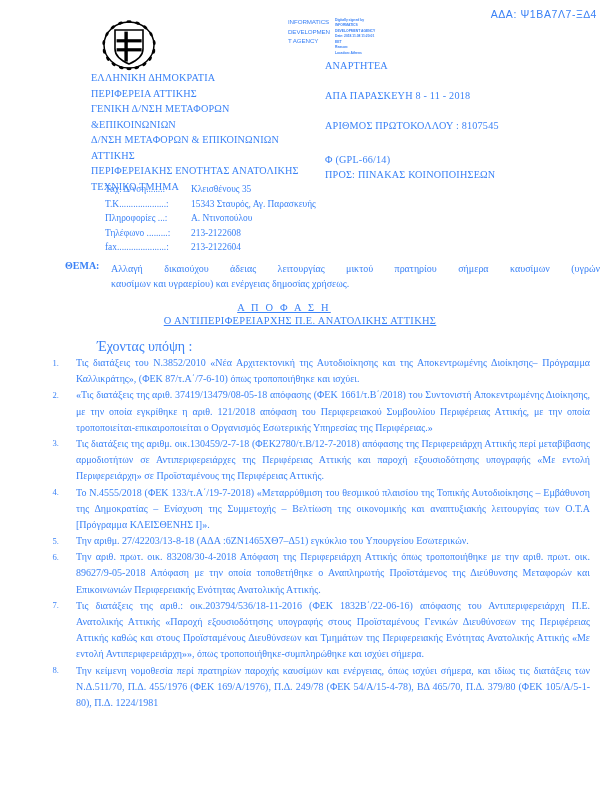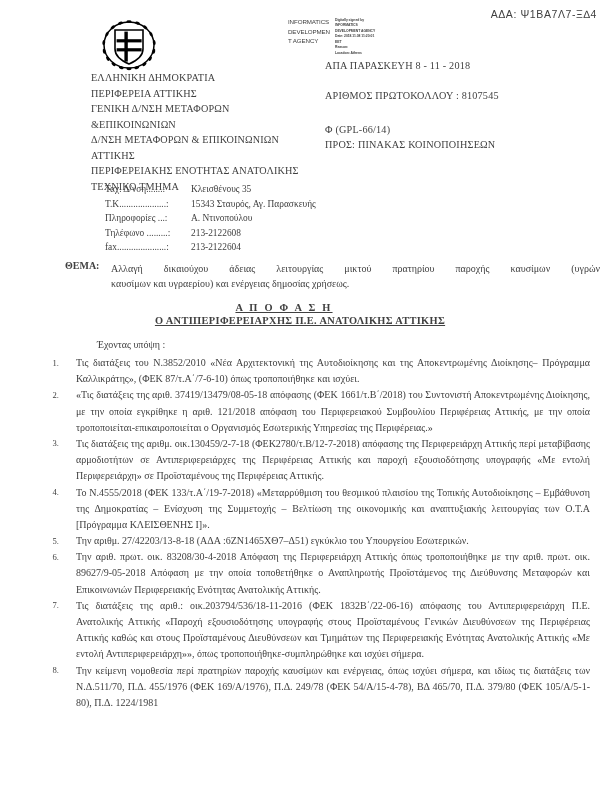--- a/index.html
+++ b/index.html
@@ -7,21 +7,21 @@
     margin: 0;
     padding: 0;
     background: #ffffff;
   }
   .page {
     position: relative;
     width: 612px;
     height: 792px;
     background: #ffffff;
     font-family: "Liberation Serif", "DejaVu Serif", serif;
-    color: #404040;
+    color: #3b82f6;
     overflow: hidden;
     box-sizing: border-box;
   }
 
   
   .ada-code {
     position: absolute;
     top: 8px;
     left: 0;
     width: 597px;
@@ -128,40 +128,40 @@
     text-align-last: justify;
   }
 
   
   .decision-title {
     position: absolute;
     top: 302px;
     left: 0;
     width: 568px;
     text-align: center;
-    font-weight: bold;
+    font-weight: normal;
     font-size: 10.4px;
   }
   .dt-line1 {
     text-decoration: underline;
     letter-spacing: 2.2px;
   }
   .dt-line2 {
     text-decoration: underline;
     letter-spacing: 0.35px;
     margin-top: 2px;
     padding-left: 32px;
   }
 
   
   .preamble {
     position: absolute;
     top: 339px;
     left: 97px;
-    font-size: 10px;
+    font-size: 14px;
   }
 
   
   .clauses {
     position: absolute;
     top: 355px;
     left: 50px;
     width: 540px;
     font-size: 10px;
     line-height: 1.62;
@@ -276,29 +276,30 @@
       <span class="contact-key">Τηλέφωνο .........:</span>
       <span class="contact-val">213-2122608</span>
     </div>
     <div class="contact-row">
       <span class="contact-key">fax.....................:</span>
       <span class="contact-val">213-2122604</span>
     </div>
   </div>
 
   <div class="rightcol">
+    <div class="rc-anartitea">ΑΝΑΡΤΗΤΕΑ</div>
     <div class="rc-date">ΑΠΑ ΠΑΡΑΣΚΕΥΗ   8 - 11 - 2018</div>
     <div class="rc-proto">ΑΡΙΘΜΟΣ ΠΡΩΤΟΚΟΛΛΟΥ : 8107545</div>
     <div class="rc-file">Φ (GPL-66/14)</div>
     <div class="rc-to">ΠΡΟΣ: ΠΙΝΑΚΑΣ ΚΟΙΝΟΠΟΙΗΣΕΩΝ</div>
   </div>
 
   <div class="subject">
     <span class="subject-label">ΘΕΜΑ:</span>
-    <span class="subject-first-line" style="padding-left:46px; margin-top:-13px; display:block;">Αλλαγή δικαιούχου άδειας λειτουργίας μικτού πρατηρίου παροχής καυσίμων (υγρών</span>
+    <span class="subject-first-line" style="padding-left:46px; margin-top:-13px; display:block;">Αλλαγή δικαιούχου άδειας λειτουργίας μικτού πρατηρίου σήμερα καυσίμων (υγρών</span>
     <span style="padding-left:46px; display:block;">καυσίμων και υγραερίου) και ενέργειας δημοσίας χρήσεως.</span>
   </div>
 
   <div class="decision-title">
     <div class="dt-line1">Α Π Ο Φ Α Σ Η</div>
     <div class="dt-line2">Ο ΑΝΤΙΠΕΡΙΦΕΡΕΙΑΡΧΗΣ  Π.Ε. ΑΝΑΤΟΛΙΚΗΣ ΑΤΤΙΚΗΣ</div>
   </div>
 
   <div class="preamble">Έχοντας υπόψη :</div>
 

